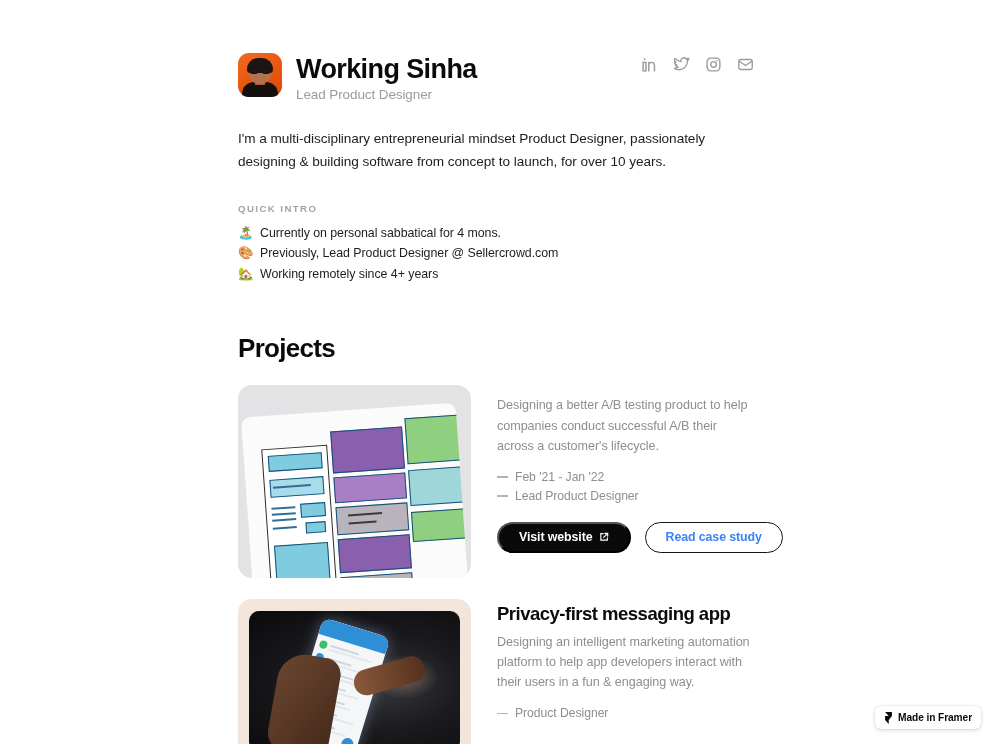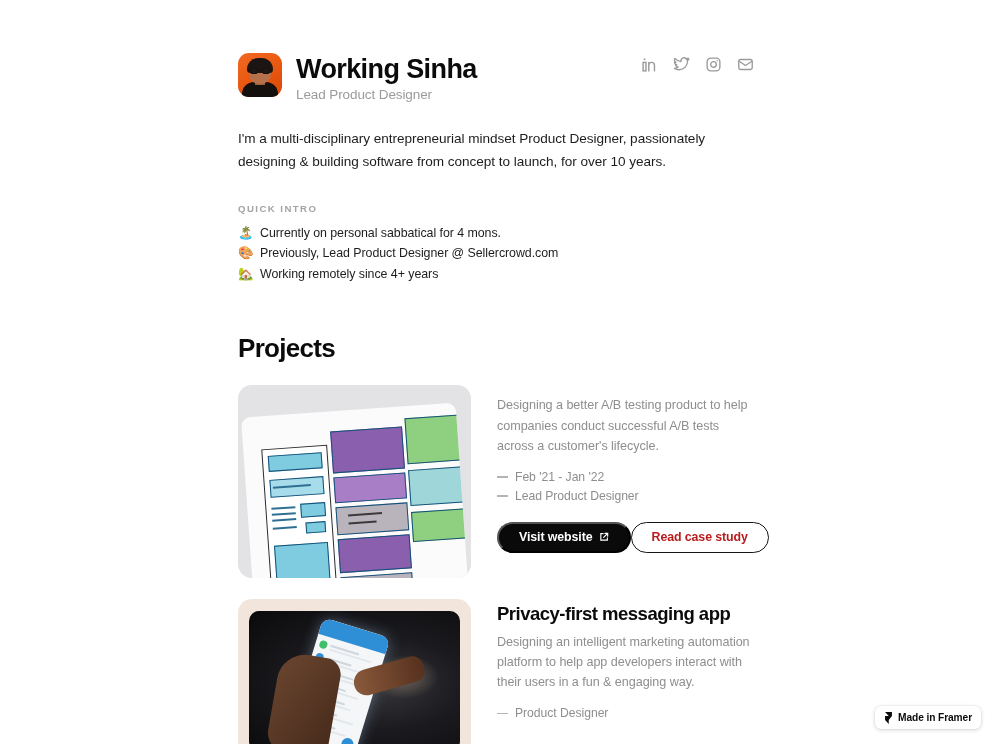--- a/index.html
+++ b/index.html
@@ -150,29 +150,29 @@
     margin-top:6px; font-size:12.6px; line-height:1.62;
     color:#8e8e8e; letter-spacing:-0.05px;
   }
   .meta { margin-top:11px; }
   .meta-line {
     display:flex; align-items:center; gap:7px;
     font-size:12.2px; color:#8e8e8e; padding:2.5px 0; letter-spacing:-0.05px;
   }
   .dash { width:11px; height:1.2px; background:#b4b4b4; flex:0 0 11px; }
 
-  .btn-row { margin-top:16px; display:flex; }
+  .btn-row { margin-top:16px; display:flex; gap:14px; }
   .btn {
     height:31px; border-radius:16px; display:inline-flex; align-items:center;
     justify-content:center; gap:6px; padding:0 20px;
     font-size:12.4px; font-weight:700; letter-spacing:-0.1px; cursor:pointer;
     white-space:nowrap;
   }
   .btn-primary { background:#0a0a0a; color:#ffffff; }
-  .btn-outline { background:#ffffff; color:#b91c1c; border:1.4px solid #151515; }
+  .btn-outline { background:#ffffff; color:#3b82f6; border:1.4px solid #151515; }
   .ext-icon { width:10px; height:10px; display:inline-block; }
   .ext-icon svg { display:block; }
 
   
   .framer-badge {
     position:absolute; right:11px; bottom:15px;
     height:23px; background:#ffffff; border-radius:6px;
     display:flex; align-items:center; gap:5px; padding:0 9px;
     box-shadow:0 1px 4px rgba(0,0,0,.16), 0 0 0 .6px rgba(0,0,0,.05);
     font-size:10.2px; font-weight:700; color:#0b0b0b; letter-spacing:-0.1px;
@@ -283,21 +283,21 @@
 
           <div class="wf col3">
             <div class="bar sw-green" style="left:0; top:0;   width:56px; height:46px;"></div>
             <div class="bar sw-teal" style="left:0; top:52px;width:56px; height:36px;"></div>
             <div class="bar sw-green" style="left:0; top:94px;width:56px; height:30px;"></div>
           </div>
         </div>
       </div>
 
       <div class="info">
-        <div class="p-desc">Designing a better A/B testing product to help companies conduct successful A/B tests across a customer's lifecycle.</div>
+        <div class="p-desc">Designing a better A/B testing product to help companies conduct successful A/B their across a customer's lifecycle.</div>
         <div class="meta">
           <div class="meta-line">
             <span class="dash"></span>
             <span>Feb '21 - Jan '22</span>
           </div>
           <div class="meta-line">
             <span class="dash"></span>
             <span>Lead Product Designer</span>
           </div>
         </div>

